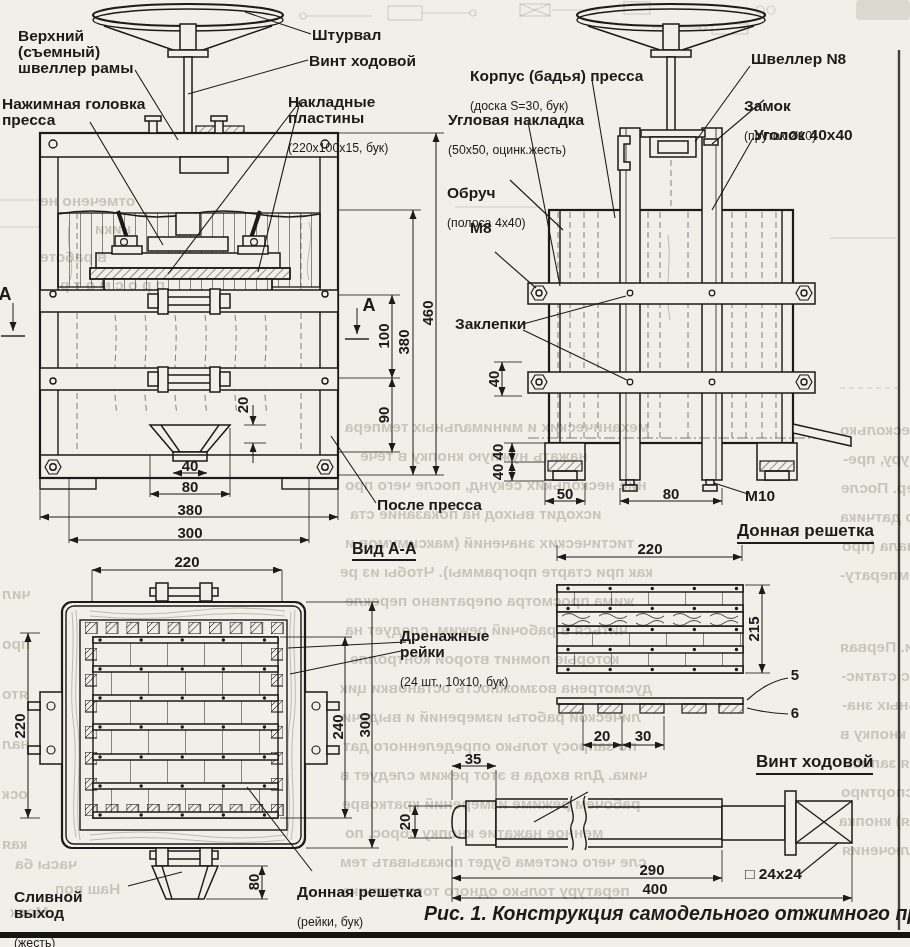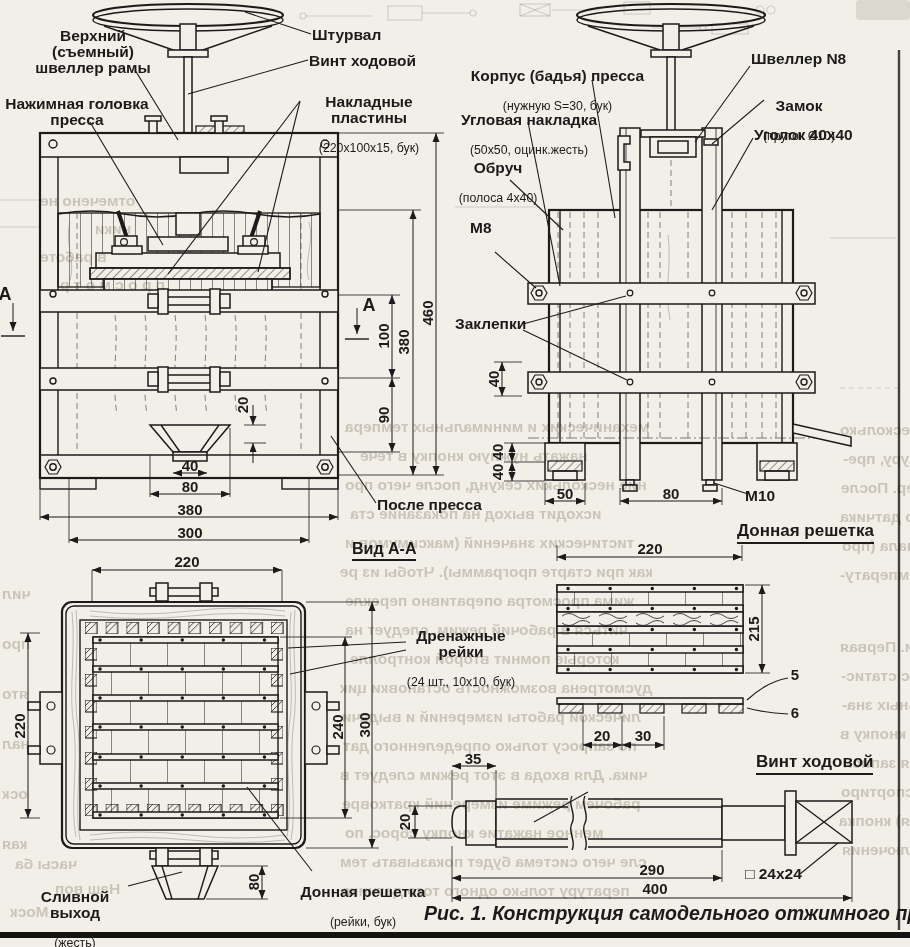--- a/index.html
+++ b/index.html
@@ -20,21 +20,21 @@
   .dime{fill:none;stroke:#1b1b1b;stroke-width:1;marker-end:url(#ae)}
   .ext{fill:none;stroke:#1b1b1b;stroke-width:.8}
   .ldr{fill:none;stroke:#1b1b1b;stroke-width:1.1}
   .dots{stroke:#1b1b1b;stroke-width:3.4;stroke-linecap:round;stroke-dasharray:.1 41;fill:none}
   .dots2{stroke:#1b1b1b;stroke-width:3.4;stroke-linecap:round;stroke-dasharray:.1 42;fill:none}
   .nut{fill:#f2efe8;stroke:#1b1b1b;stroke-width:1.2}
   .faint{stroke:#6d6a62;opacity:.25;fill:none;stroke-width:1.2}
   .faintf{fill:#c9c5bb;opacity:.55;stroke:none}
   
   .lab{position:absolute;z-index:3;font-weight:700;font-size:15.5px;line-height:1.04;
-       white-space:pre-line;text-align:center;}
+       white-space:pre-line;}
   .lab .sub{font-weight:400;font-size:12.3px;line-height:1.1}
   .la{text-align:right}
   .dim{position:absolute;z-index:3;font-weight:700;font-size:15px;white-space:nowrap;
        transform:translate(-50%,-50%);}
   .dim.v{transform:translate(-50%,-50%) rotate(-90deg);}
   .title{position:absolute;z-index:3;font-weight:700;font-size:17px;
          border-bottom:2px solid #1b1b1b;padding-bottom:1px;white-space:nowrap;}
   .caption{position:absolute;z-index:3;font-weight:700;font-style:italic;font-size:19.5px;white-space:nowrap;}
   .bleed{position:absolute;z-index:2;font-weight:700;font-size:15.5px;color:#97917f;opacity:.40;
          transform:scaleX(-1);filter:blur(.5px);white-space:nowrap;mix-blend-mode:multiply;}
@@ -508,27 +508,27 @@
     <div>Сливной выход</div>
     <div class="sub">(жесть)</div>
   </div>
   <div class="lab" style="left:297px;top:868px;width:132px">
     <div>Донная решетка</div>
     <div class="sub">(рейки, бук)</div>
   </div>
 
   <div class="lab" style="left:470px;top:52px;width:175px">
     <div>Корпус (бадья) пресса</div>
-    <div class="sub">(нужную S=30, бук)</div>
+    <div class="sub">(доска S=30, бук)</div>
   </div>
   <div class="lab" style="left:448px;top:96px;width:162px">
     <div>Угловая накладка</div>
     <div class="sub">(50х50, оцинк.жесть)</div>
   </div>
-  <div class="lab" style="left:447px;top:144px;width:102px">
+  <div class="lab" style="left:447px;top:169px;width:102px">
     <div>Обруч</div>
     <div class="sub">(полоса 4х40)</div>
   </div>
   <div class="lab la" style="left:470px;top:220px"><div>М8</div></div>
   <div class="lab la" style="left:751px;top:51px"><div>Швеллер N8</div></div>
   <div class="lab" style="left:744px;top:82px;width:110px">
     <div>Замок</div>
     <div class="sub">(пруток Ø10)</div>
   </div>
   <div class="lab la" style="left:754px;top:127px"><div>Уголок 40х40</div></div>

